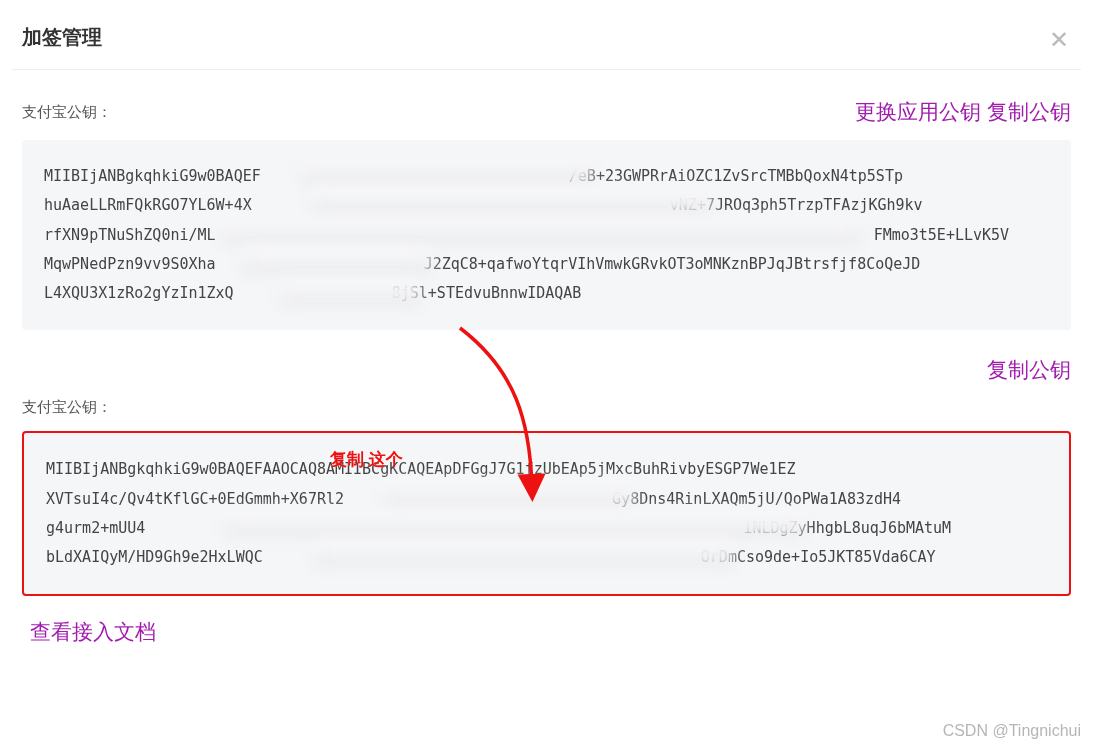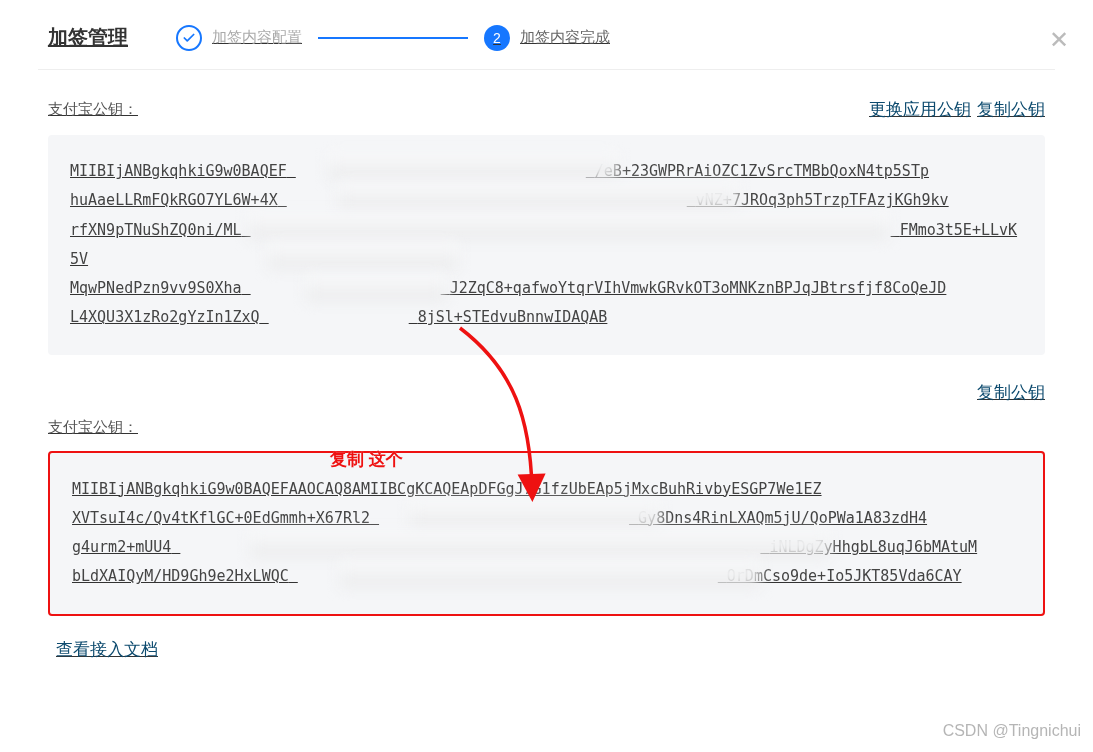--- a/index.html
+++ b/index.html
@@ -9,23 +9,22 @@
     color: #333;
     font-size: 14px;
     width: 1093px;
     height: 752px;
     overflow: hidden;
     position: relative;
   }
   .modal {
     width: 1093px;
     height: 752px;
-    padding: 0 38px;
+    padding: 0 12px;
     position: relative;
-    text-decoration: underline;
   }
   .header {
     display: flex;
     align-items: center;
     padding: 24px 0 18px 10px;
     border-bottom: 1px solid #eee;
   }
   .title {
     font-size: 20px;
     font-weight: 600;
@@ -89,22 +88,22 @@
   .section-label {
     color: #555;
     font-size: 15px;
     flex: 1;
   }
   .section-actions {
     display: flex;
     gap: 6px;
   }
   .link {
-    color: #0c4a6e;
-    font-size: 17px;
+    color: #a21caf;
+    font-size: 21px;
     cursor: pointer;
   }
   .keybox {
     background: #f5f6f8;
     border-radius: 4px;
     padding: 22px 22px;
     font-family: "Menlo", "Consolas", monospace;
     font-size: 15px;
     line-height: 1.95;
     color: #444;
@@ -165,35 +164,20 @@
     font-family: sans-serif;
   }
 </style>
 </head>
 <body>
 
 <div class="modal">
 
   <div class="header">
     <div class="title">加签管理</div>
-    <div class="steps">
-      <div class="step">
-        <div class="step-circle done">
-          <svg width="14" height="14" viewBox="0 0 24 24" fill="none" stroke="#1677ff" stroke-width="3" stroke-linecap="round" stroke-linejoin="round">
-              <polyline points="20 6 9 17 4 12"></polyline>
-            </svg>
-        </div>
-        <span class="step-label muted">加签内容配置</span>
-      </div>
-      <div class="step-connector"></div>
-      <div class="step">
-        <div class="step-circle active">2</div>
-        <span class="step-label">加签内容完成</span>
-      </div>
-    </div>
     <div class="close-btn">✕</div>
   </div>
 
   <div class="content">
 
     <div class="section-head">
       <div class="section-label">支付宝公钥：</div>
       <div class="section-actions">
         <span class="link">更换应用公钥</span>
         <span class="link">复制公钥</span>

